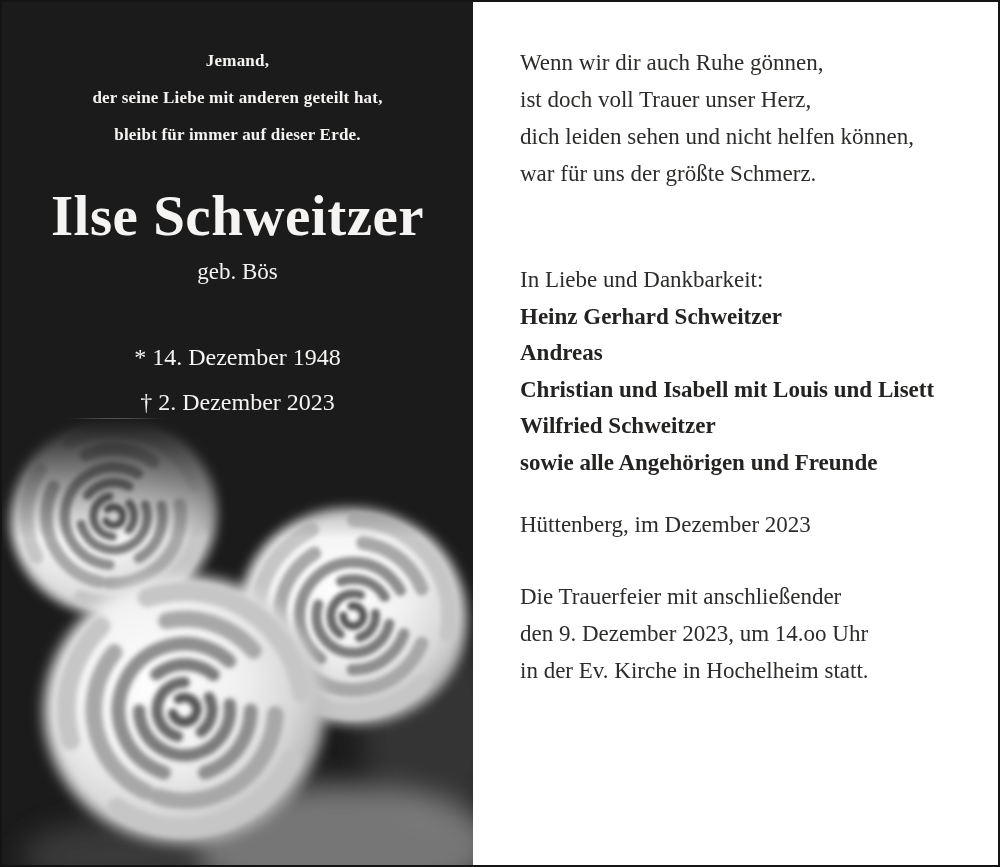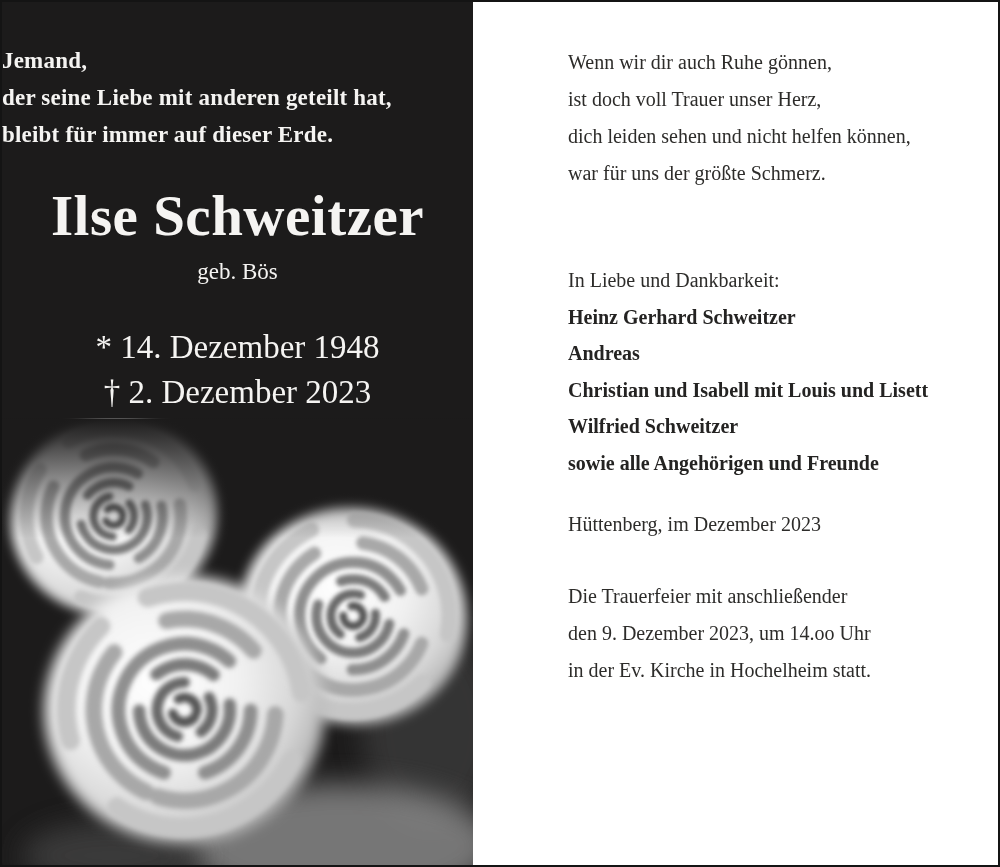--- a/index.html
+++ b/index.html
@@ -12,46 +12,46 @@
     font-family:"Liberation Serif","DejaVu Serif",serif;
     overflow:hidden;
   }
   
   #left-panel{
     position:absolute;left:0;top:0;width:471px;height:863px;
     background:#1c1b1b;color:#f5f4f2;
   }
   .epitaph{
     position:absolute;top:40px;left:0;width:100%;
-    font-size:23px;font-weight:bold;
+    text-align:center;font-size:17px;font-weight:bold;
     line-height:37px;letter-spacing:.2px;
   }
   .deceased-name{
     position:absolute;top:183px;left:0;width:100%;
     text-align:center;font-size:57px;font-weight:bold;
     letter-spacing:.5px;line-height:62px;
   }
   .maiden-name{
     position:absolute;top:256px;left:0;width:100%;
     text-align:center;font-size:23px;line-height:28px;
   }
   .dates{
-    position:absolute;top:323px;left:0;width:100%;
-    text-align:center;font-size:33px;line-height:45px;
+    position:absolute;top:333px;left:0;width:100%;
+    text-align:center;font-size:24px;line-height:45px;
   }
   #roses{
     position:absolute;left:0;bottom:0;width:471px;height:447px;
     display:block;
   }
   
   #right-panel{
     position:absolute;left:471px;top:0;width:525px;height:863px;
     background:#ffffff;color:#2d2c2a;
   }
-  .rblock{position:absolute;left:47px;font-size:20px;line-height:37px;margin-left:48px;}
+  .rblock{position:absolute;left:47px;font-size:23px;line-height:37px;}
   .poem{top:42px;}
   .mourners{top:260px;line-height:36.5px;}
   .mourners .intro{font-weight:normal;}
   .mourners .name{font-weight:bold;color:#242322;}
   .place-date{top:504px;}
   .funeral{top:576px;}
   .donation{top:754px;}
 </style>
 </head>
 <body>

